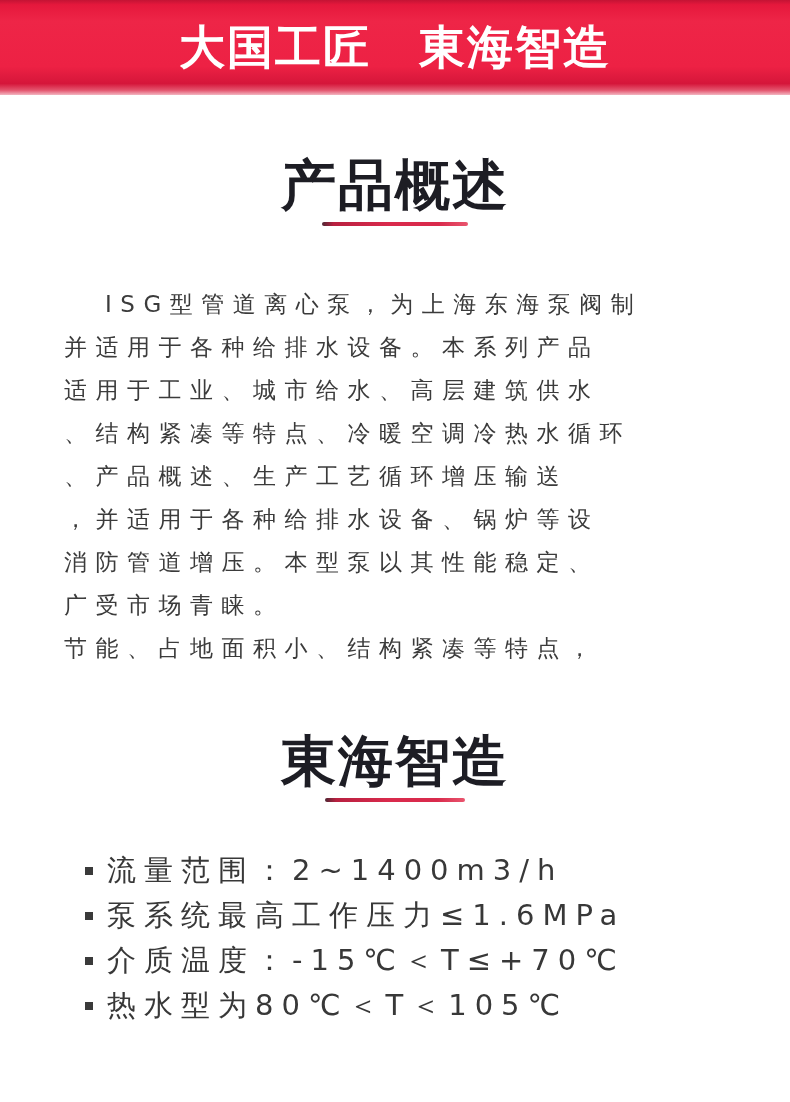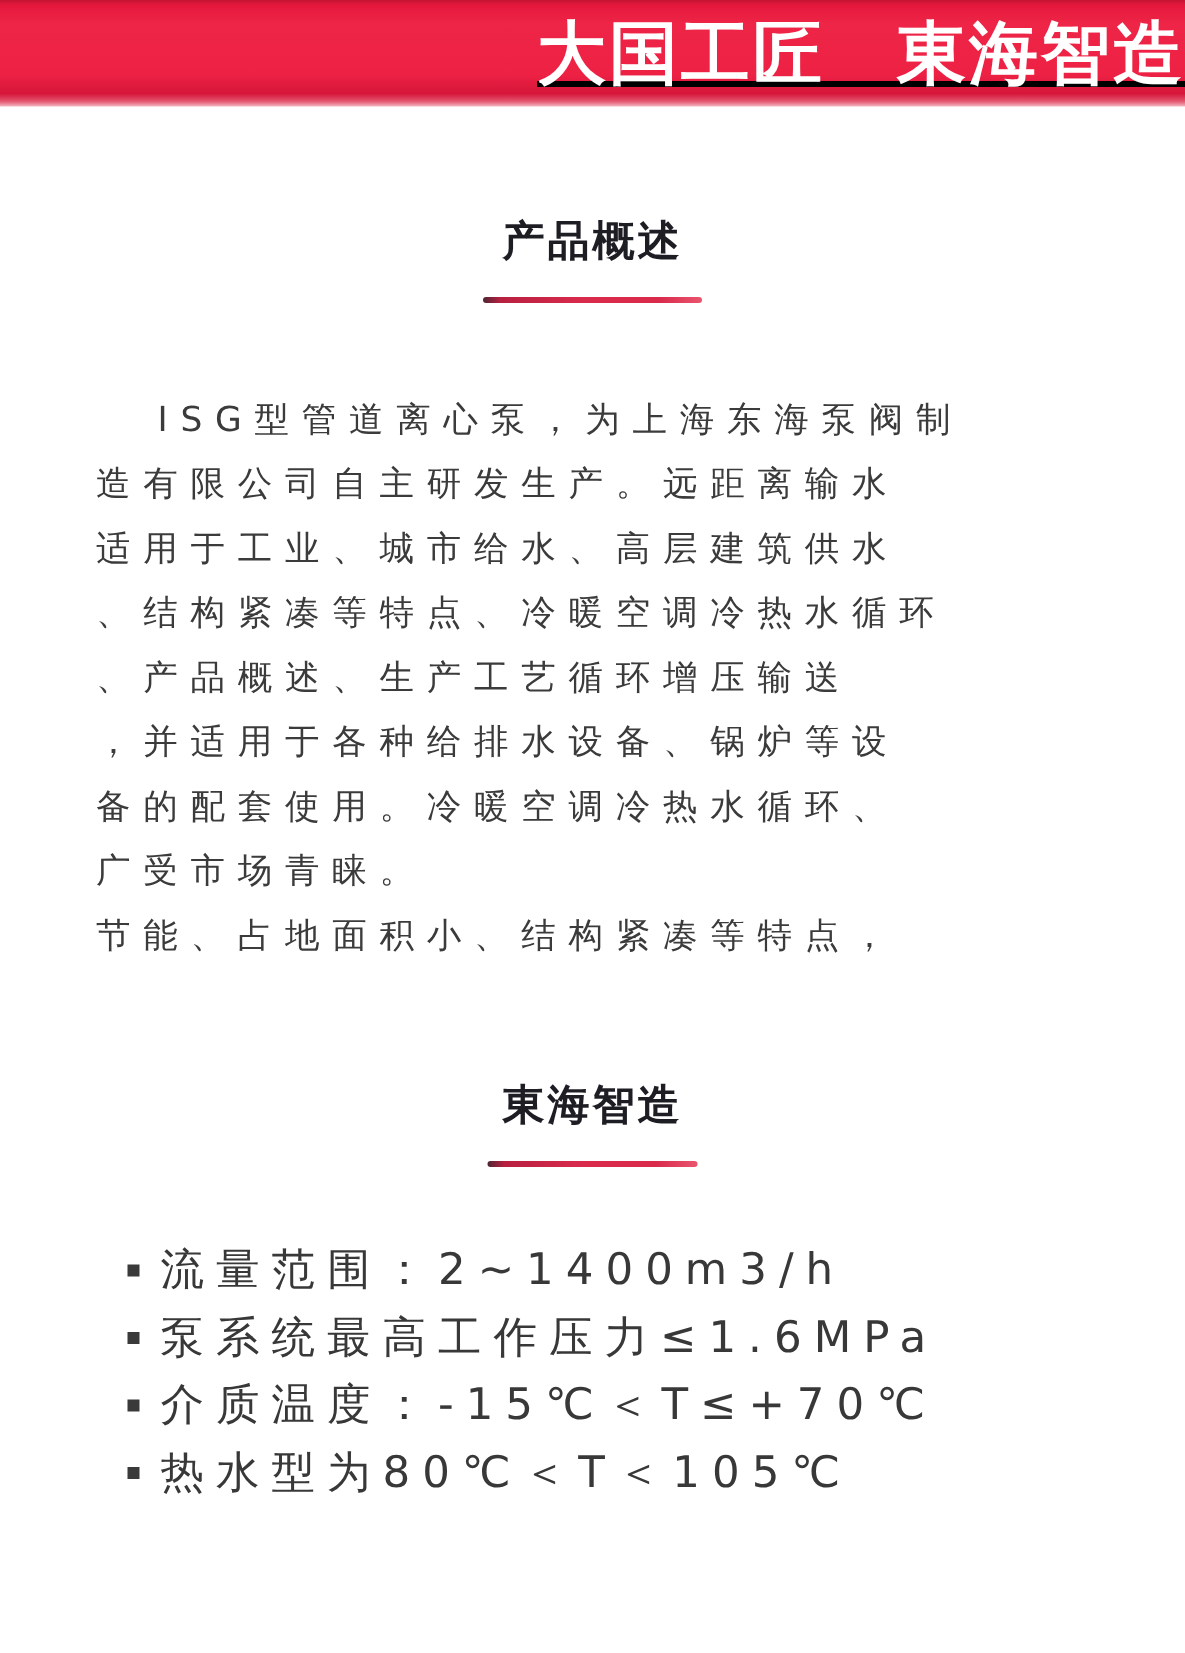--- a/index.html
+++ b/index.html
@@ -3,32 +3,32 @@
 <meta charset="utf-8">
 <style>
   * { margin:0; padding:0; box-sizing:border-box; }
   html,body { background:#ffffff; }
   body { font-family:"DejaVu Sans", sans-serif; }
   .page {
     position:relative; width:790px; height:1102px;
     background:#ffffff; overflow:hidden; margin:0 auto;
   }
   .banner {
-    height:71px; width:100%;
+    height:95px; width:100%;
     background:linear-gradient(180deg,
       #c41334 0%, #e5183c 5%, #ee2547 22%, #ed2144 70%,
       #d5163a 88%, #e4556e 95%, #f3b6c1 100%);
-    display:flex; align-items:center; justify-content:flex-end;text-decoration:underline;
+    display:flex; align-items:center; justify-content:center;
   }
   .banner-title {
     color:#ffffff; font-size:46px; font-weight:700;
     letter-spacing:2px; white-space:nowrap;
   }
   .section-title {
-    margin:0; text-align:center; font-size:28px; font-weight:700;
+    margin:0; text-align:center; font-size:55px; font-weight:700;
     color:#1d1d24; letter-spacing:2px; line-height:48px;
   }
   .section-overview .section-title { margin-top:66px; }
   .section-conditions .section-title { margin-top:67px; }
   .title-underline {
     height:4px; margin:13px auto 0; border-radius:2px;
     background:linear-gradient(90deg,
       #502634 0%, #b82040 8%, #d92a4c 45%, #d92a4c 80%, #e9556e 100%);
   }
   .title-underline.w1 { width:146px; }
@@ -58,26 +58,26 @@
   <header class="banner">
     <h1 class="banner-title">大国工匠　東海智造</h1>
   </header>
 
   <section class="section-overview">
     <h2 class="section-title">产品概述</h2>
     <div class="title-underline w1"></div>
 
     <div class="paragraph">
       <div class="para-line indent">ISG型管道离心泵，为上海东海泵阀制</div>
-      <div class="para-line">造有限公司自主研发生产。远距离输水</div>
+      <div class="para-line">并适用于各种给排水设备。本系列产品</div>
       <div class="para-line">适用于工业、城市给水、高层建筑供水</div>
       <div class="para-line">、结构紧凑等特点、冷暖空调冷热水循环</div>
       <div class="para-line">、产品概述、生产工艺循环增压输送</div>
       <div class="para-line">，并适用于各种给排水设备、锅炉等设</div>
-      <div class="para-line">备的配套使用。冷暖空调冷热水循环、</div>
+      <div class="para-line">消防管道增压。本型泵以其性能稳定、</div>
       <div class="para-line">广受市场青睐。</div>
       <div class="para-line">节能、占地面积小、结构紧凑等特点，</div>
     </div>
   </section>
 
   <section class="section-conditions">
     <h2 class="section-title">東海智造</h2>
     <div class="title-underline w2"></div>
 
     <ul class="bullet-list">

